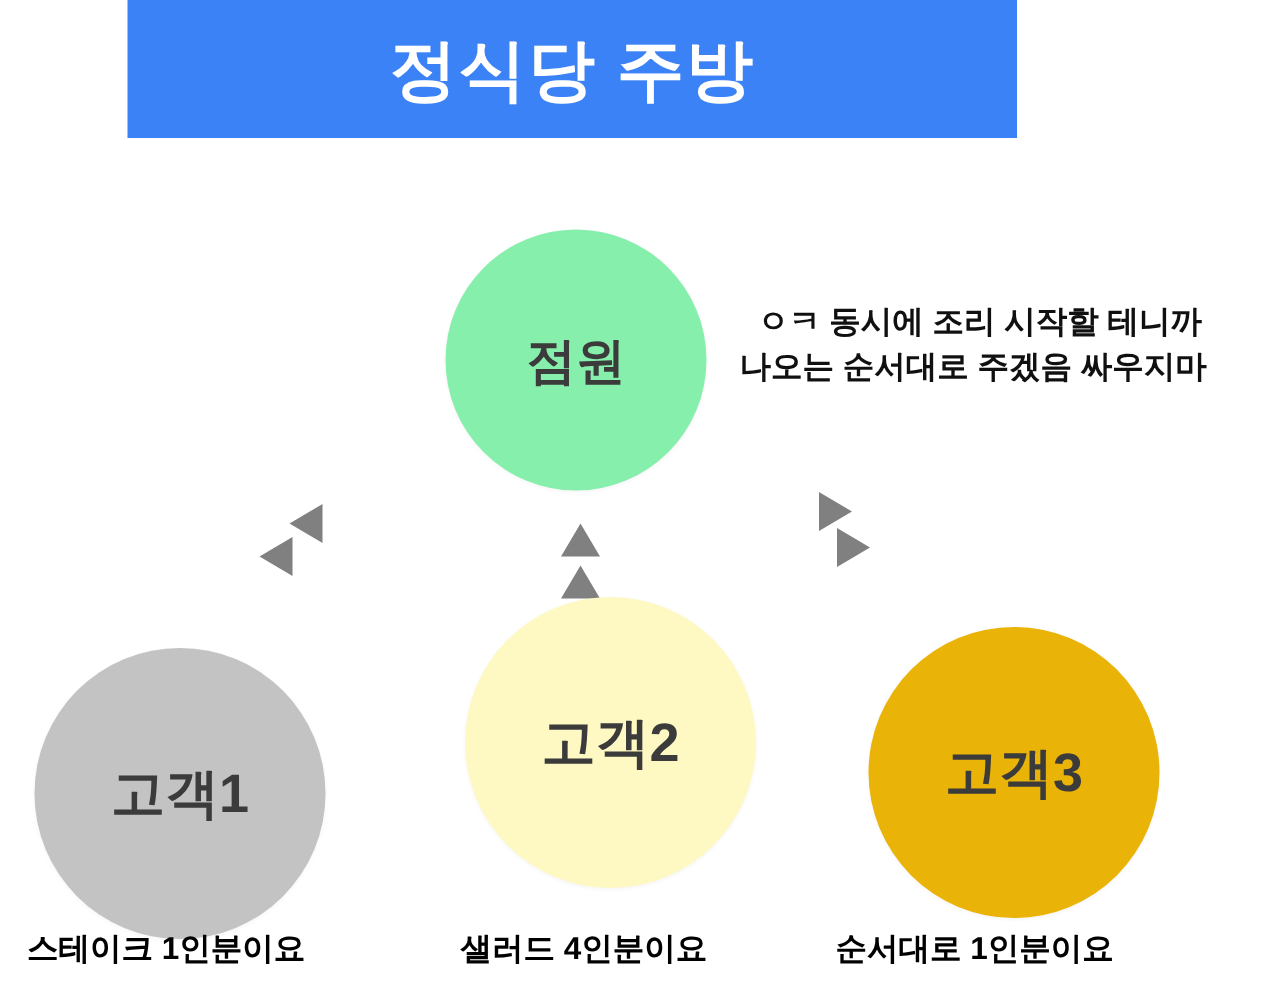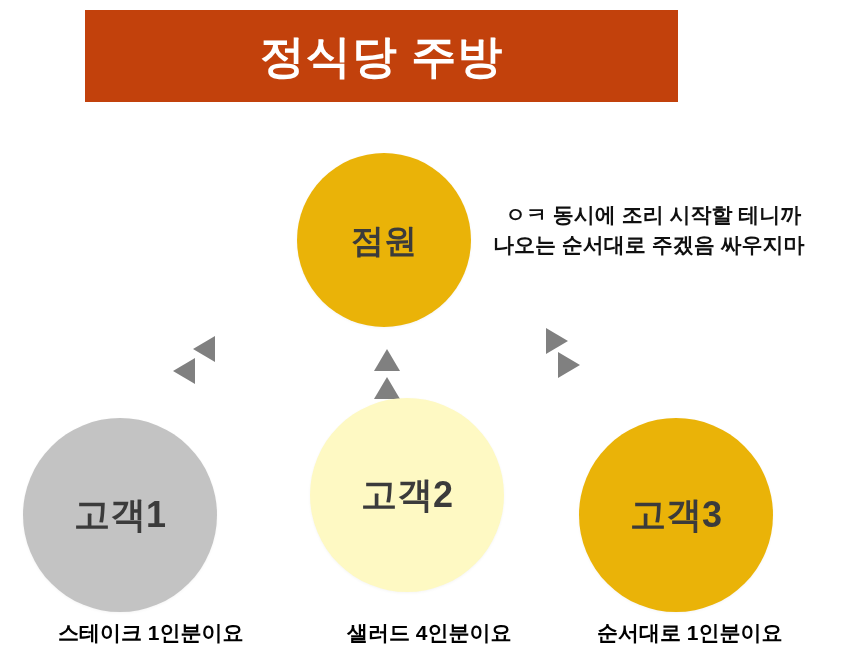--- a/index.html
+++ b/index.html
@@ -13,24 +13,24 @@
     position: relative;
     overflow: hidden;
     font-family: "Liberation Sans", "DejaVu Sans", sans-serif;
     -webkit-font-smoothing: antialiased;
   }
 
   
   #title-banner {
     position: absolute;
     left: 85px;
-    top: 10px;
+    top: 0;
     width: 593px;
     height: 92px;
-    background: #c2410c;
+    background: #3b82f6;
     display: flex;
     align-items: center;
     justify-content: center;
   }
   #title-banner .banner-text {
     color: #ffffff;
     font-size: 45px;
     font-weight: 700;
     letter-spacing: 1px;
     line-height: 1;
@@ -50,27 +50,27 @@
     font-weight: 700;
     color: #3b3b3b;
     line-height: 1;
   }
 
   #node-clerk {
     left: 297px;
     top: 153px;
     width: 174px;
     height: 174px;
-    background: #eab308;
+    background: #86efac;
   }
   #node-clerk .node-label { font-size: 33px; }
 
   #node-customer-1 {
     left: 23px;
-    top: 418px;
+    top: 432px;
     width: 194px;
     height: 194px;
     background: #c3c3c3;
     align-items: center;
   }
   #node-customer-2 {
     left: 310px;
     top: 398px;
     width: 194px;
     height: 194px;
@@ -136,21 +136,20 @@
 
   
   .order-caption {
     position: absolute;
     top: 620px;
     color: #000000;
     font-size: 21px;
     font-weight: 700;
     line-height: 1.2;
     white-space: nowrap;
-    margin-left: 40px;
   }
   #order-caption-1 { left: 18px; }
   #order-caption-2 { left: 307px; }
   #order-caption-3 { left: 557px; }
 </style>
 </head>
 <body>
 
 <div id="title-banner">
   <span class="banner-text">정식당 주방</span>

